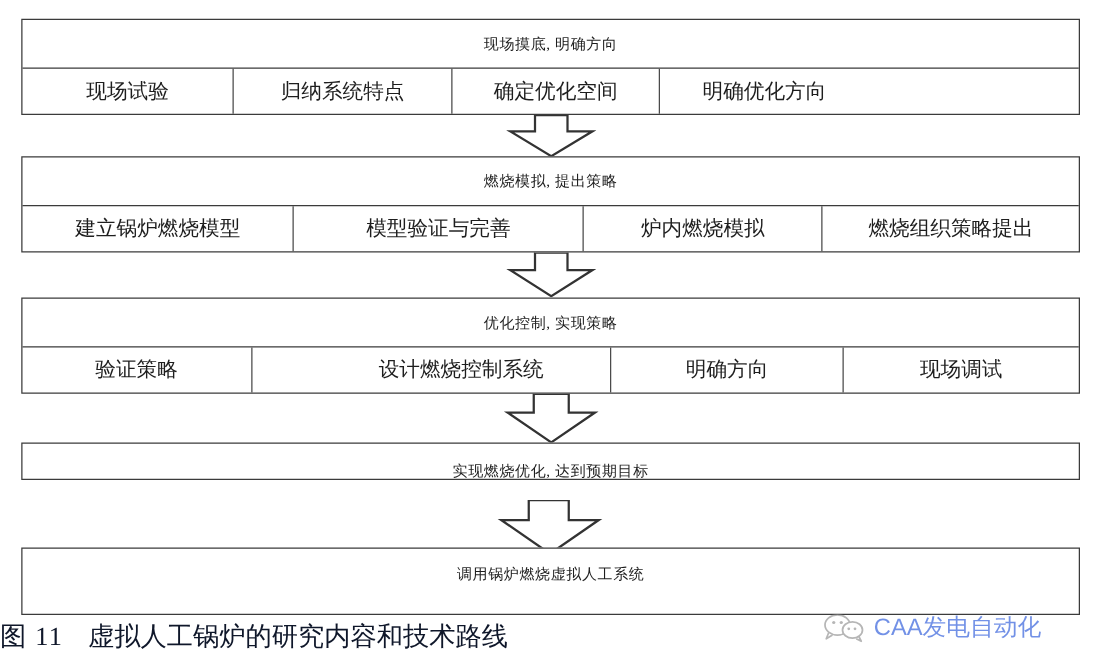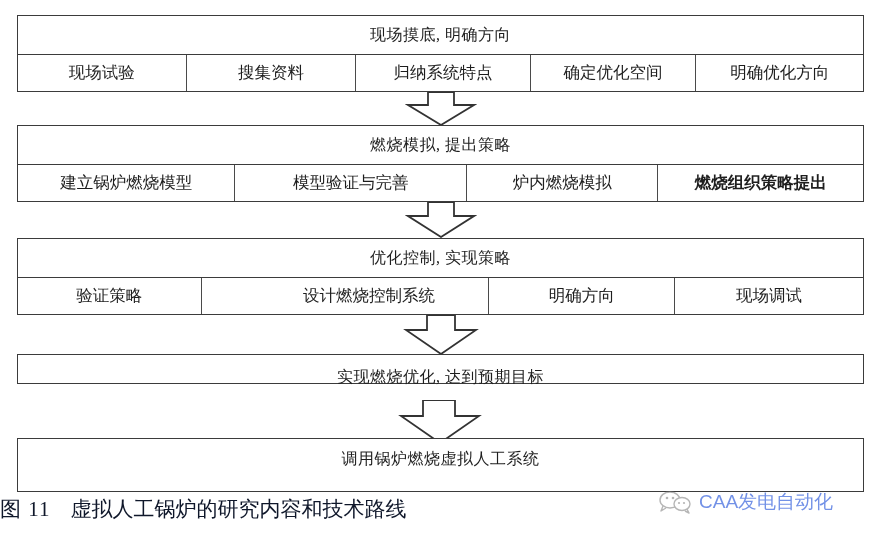--- a/index.html
+++ b/index.html
@@ -31,21 +31,21 @@
     width: 847px;
     box-sizing: border-box;
     border: 1.6px solid #3b3b3b;
     background: #ffffff;
   }
   .stage-title {
     box-sizing: border-box;
     height: 38px;
     line-height: 38px;
     text-align: center;
-    font-size: 16px;
+    font-size: 12px;
     letter-spacing: 0.5px;
     color: #1e1e1e;
     white-space: nowrap;
   }
   .stage-sub {
     box-sizing: border-box;
     display: flex;
     height: 37px;
     border-top: 1.5px solid #3b3b3b;
   }
@@ -109,40 +109,39 @@
 </style>
 </head>
 <body>
 
 <div id="diagram">
 
   <div class="stage" id="stage-1" style="top:15px; height:77px;">
     <div class="stage-title">现场摸底, 明确方向</div>
     <div class="stage-sub">
       <div class="sub-cell" style="width:169px;">现场试验</div>
-      <div class="sub-cell" style="width:170px;">搜集资料</div>
       <div class="sub-cell" style="width:175px;">归纳系统特点</div>
       <div class="sub-cell" style="width:166px;">确定优化空间</div>
       <div class="sub-cell" style="width:167px;text-align:center;">明确优化方向</div>
     </div>
   </div>
 
   <div class="arrow" style="left:405px; top:92px;">
     <svg width="72" height="34" viewBox="0 0 72 34">
       <polygon points="23,0 49,0 49,13 69,13 36,33 3,13 23,13" fill="#ffffff" stroke="#333333" stroke-width="1.8" stroke-linejoin="miter"></polygon>
     </svg>
   </div>
 
   <div class="stage" id="stage-2" style="top:125px; height:77px;">
     <div class="stage-title">燃烧模拟, 提出策略</div>
     <div class="stage-sub">
       <div class="sub-cell" style="width:218px;">建立锅炉燃烧模型</div>
       <div class="sub-cell" style="width:232px;">模型验证与完善</div>
       <div class="sub-cell" style="width:192px;">炉内燃烧模拟</div>
-      <div class="sub-cell" style="width:205px;font-weight:bold;">燃烧组织策略提出</div>
+      <div class="sub-cell" style="width:205px;">燃烧组织策略提出</div>
     </div>
   </div>
 
   <div class="arrow" style="left:405px; top:202px;">
     <svg width="72" height="36" viewBox="0 0 72 36">
       <polygon points="23,0 49,0 49,14 69,14 36,35 3,14 23,14" fill="#ffffff" stroke="#333333" stroke-width="1.8" stroke-linejoin="miter"></polygon>
     </svg>
   </div>
 
   <div class="stage" id="stage-3" style="top:238px; height:77px;">

